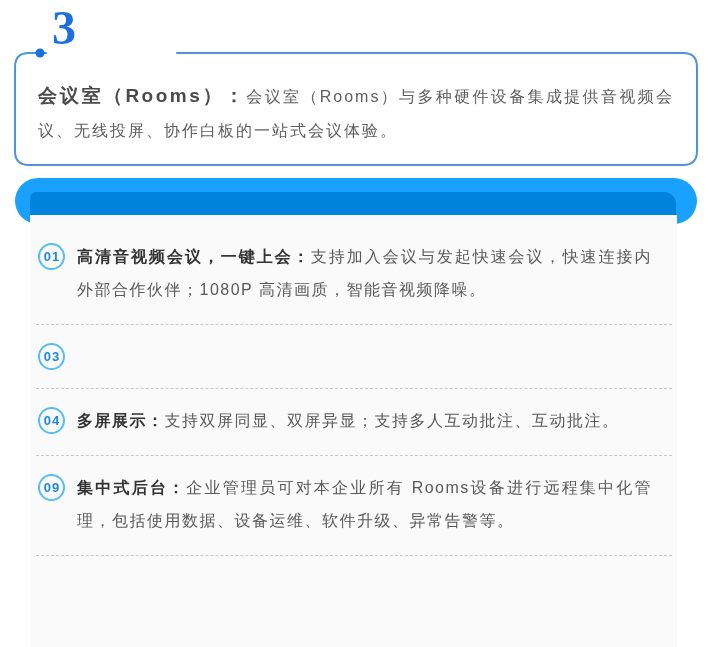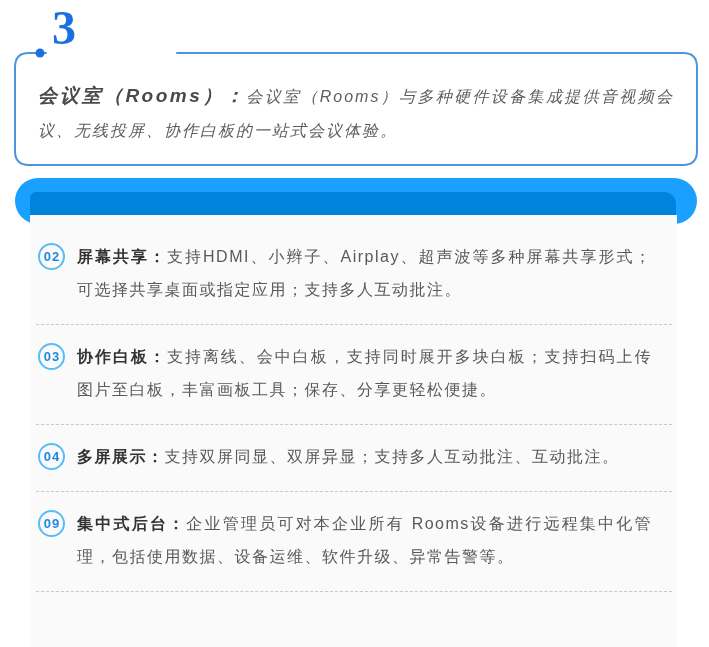--- a/index.html
+++ b/index.html
@@ -18,21 +18,21 @@
     font-family: "Liberation Serif", serif;
     font-weight: bold; font-size: 48px; line-height: 52px;
     color: #1C6FDE;
   }
   .box-border-svg { position: absolute; left: 0; top: 0; }
 
   
   .intro {
     position: absolute; left: 38px; top: 79px; width: 636px;
     font-size: 16px; line-height: 34px; letter-spacing: 2px;
-    color: #5e5e5e; text-align: justify; font-style: italic;
+    color: #5e5e5e; text-align: justify;
   }
   .intro b {
     font-size: 19px; color: #4a4a4a; letter-spacing: 2.5px;
   }
 
   
   .ribbon-light {
     position: absolute; left: 15px; top: 178px;
     width: 682px; height: 46px;
     background: #1AA0FF; border-radius: 23px;
@@ -82,29 +82,28 @@
 
   <div class="sec-num">3</div>
 
   <div class="intro"><b>会议室（Rooms）：</b><span>会议室（Rooms）与多种硬件设备集成提供音视频会议、无线投屏、协作白板的一站式会议体验。</span></div>
 
   <div class="ribbon-light"></div>
   <div class="ribbon-dark"></div>
 
   <div class="card">
 
+    <div class="feature">
+      <div class="num-badge">01</div>
+      <div class="feature-text"><b>高清音视频会议，一键上会：</b><span>支持加入会议与发起快速会议，快速连接内外部合作伙伴；1080P 高清画质，智能音视频降噪。</span></div>
+    </div>
 
-    <div class="feature">
-      <div class="num-badge">02</div>
-      <div class="feature-text"><b>屏幕共享：</b><span>支持HDMI、小辫子、Airplay、超声波等多种屏幕共享形式；可选择共享桌面或指定应用；支持多人互动批注。</span></div>
-    </div>
 
     <div class="feature">
       <div class="num-badge">03</div>
-      <div class="feature-text"><b>协作白板：</b><span>支持离线、会中白板，支持同时展开多块白板；支持扫码上传图片至白板，丰富画板工具；保存、分享更轻松便捷。</span></div>
     </div>
 
     <div class="feature">
       <div class="num-badge">04</div>
       <div class="feature-text"><b>多屏展示：</b><span>支持双屏同显、双屏异显；支持多人互动批注、互动批注。</span></div>
     </div>
 
     <div class="feature">
       <div class="num-badge">09</div>
       <div class="feature-text"><b>集中式后台：</b><span>企业管理员可对本企业所有 Rooms设备进行远程集中化管理，包括使用数据、设备运维、软件升级、异常告警等。</span></div>

